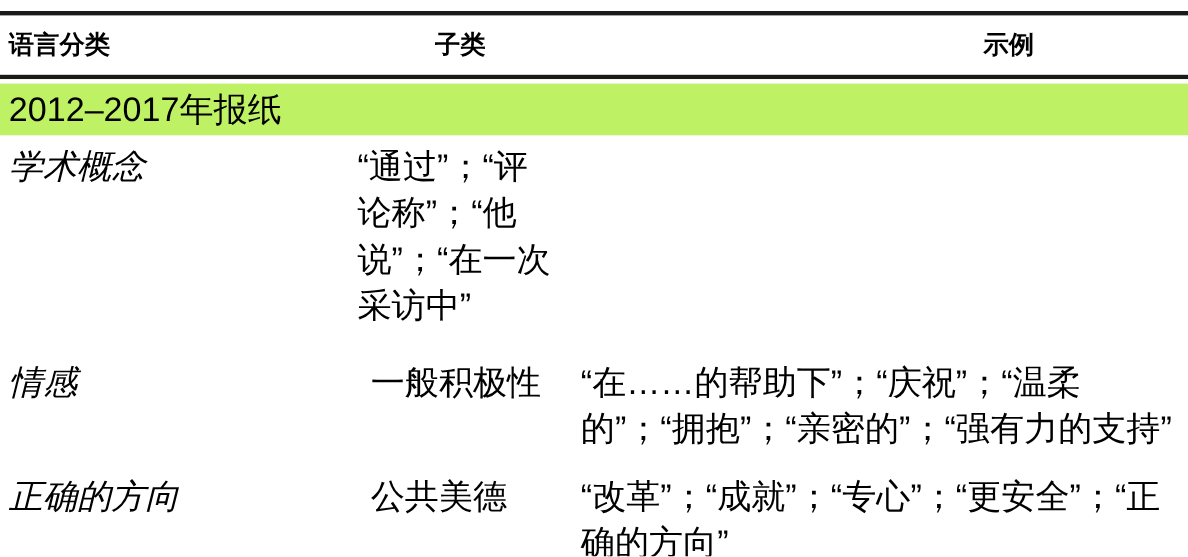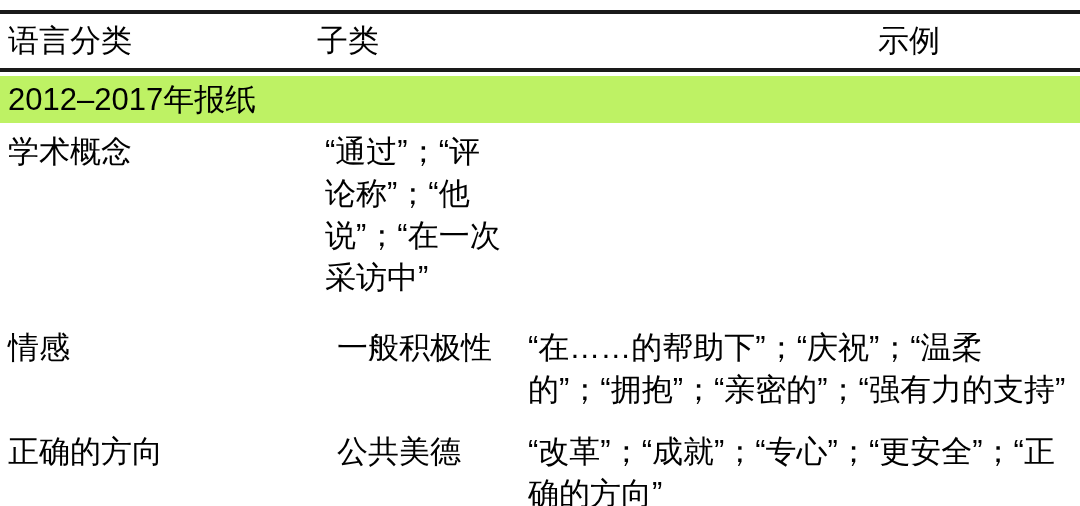--- a/index.html
+++ b/index.html
@@ -28,48 +28,48 @@
   }
   .grid-row {
     display: grid;
     grid-template-columns: 317px 203px 560px;
   }
   .header-row {
     height: 54px;
     align-items: center;
   }
   .header-cell {
-    font-size: 31px;
-    font-weight: normal;
+    font-size: 23px;
+    font-weight: bold;
     line-height: 1.2;
     white-space: nowrap;
   }
   .hc-1 { padding-left: 8px; text-align: left; }
-  .hc-2 { }
+  .hc-2 { text-align: center; }
   .hc-3 { text-align: right; padding-right: 140px; }
 
   .section-row {
     border-top: 4px solid #ffffff;
     height: 51px;
     background: #bef264;
     display: flex;
     align-items: center;
     padding-left: 8px;
     box-sizing: border-box;
     font-size: 31px;
   }
   .body-row {
     align-items: start;
     font-size: 31px;
     line-height: 42px;
   }
   .body-row .cell {
     box-sizing: border-box;
   }
-  .cell-category { padding-left: 8px; }
+  .cell-category { padding-left: 8px; font-style: italic; }
   .cell-subcategory { padding-left: 20px; }
   .cell-examples { padding-left: 8px; padding-right: 10px; }
 
   .row-1 { min-height: 90px; }
   .row-1 .cell { padding-top: 8px; }
   .row-2 { min-height: 118px; }
   .row-2 .cell { padding-top: 28px; }
   .row-3 { min-height: 91px; }
   .row-3 .cell { padding-top: 14px; }
 </style>

